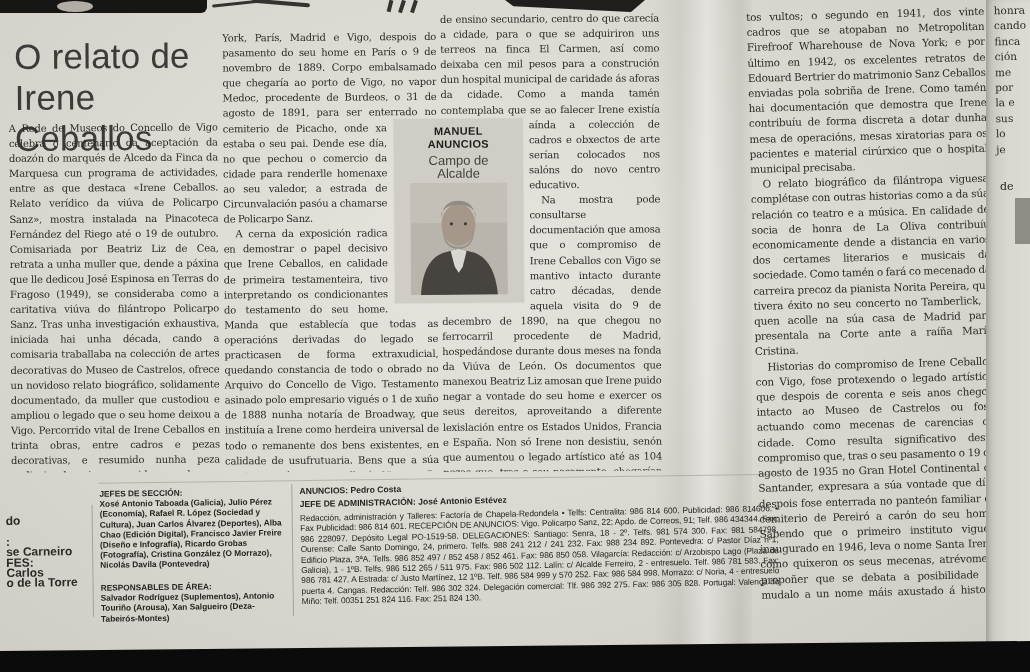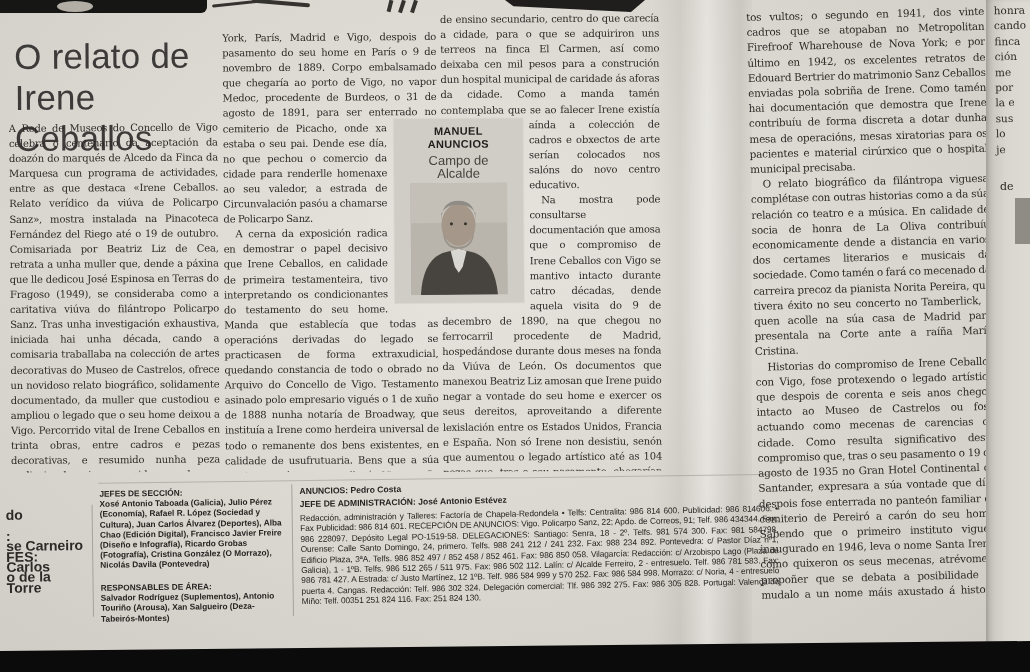--- a/index.html
+++ b/index.html
@@ -46,21 +46,21 @@
   .author-name { font-weight:bold; font-size:11px; line-height:13px; color:#1f1e1c; letter-spacing:0.3px; }
   .author-col  { font-size:13px; line-height:12.5px; color:#45433f; margin-top:4px; }
   .portrait { position:absolute; left:16px; top:64px; width:97px; height:112px; }
   
   .footer { position:absolute; left:0; top:466px; width:800px; height:150px;
     font-family:"Liberation Sans", sans-serif; color:#262522; transform:rotate(-0.35deg); transform-origin:top left; }
   .footer-rule { position:absolute; left:95px; top:0; width:678px; height:1px; background:#9c9994; opacity:0.6; }
   .vdiv { position:absolute; width:1px; background:#a5a29c; }
   .vdiv1 { left:88px;  top:22px; height:112px; }
   .vdiv2 { left:288px; top:4px;  height:132px; }
-  .frag-left { position:absolute; left:2px; top:26px; width:80px; font-size:14px; line-height:10.4px; font-weight:bold; color:#2b2a27; }
+  .frag-left { position:absolute; left:2px; top:32px; width:80px; font-size:12px; line-height:10.4px; font-weight:bold; color:#2b2a27; }
   .frag-left div { height:10.4px; }
   .sec { position:absolute; font-size:8.3px; line-height:10.2px; }
   .sec .lbl { font-weight:bold; }
   .sec .names { font-weight:bold; }
   .jefes { left:96px; top:6px; width:188px; }
   .resp  { left:96px; top:100px; width:188px; }
   .f-right { position:absolute; left:296px; top:5px; width:478px; transform:rotate(-0.45deg); transform-origin:top left; }
   .f-line { font-size:8.6px; line-height:12.5px; font-weight:bold; }
   .contact { margin-top:3px; font-size:8.4px; line-height:10.4px; text-align:justify; letter-spacing:-0.1px; }
   

